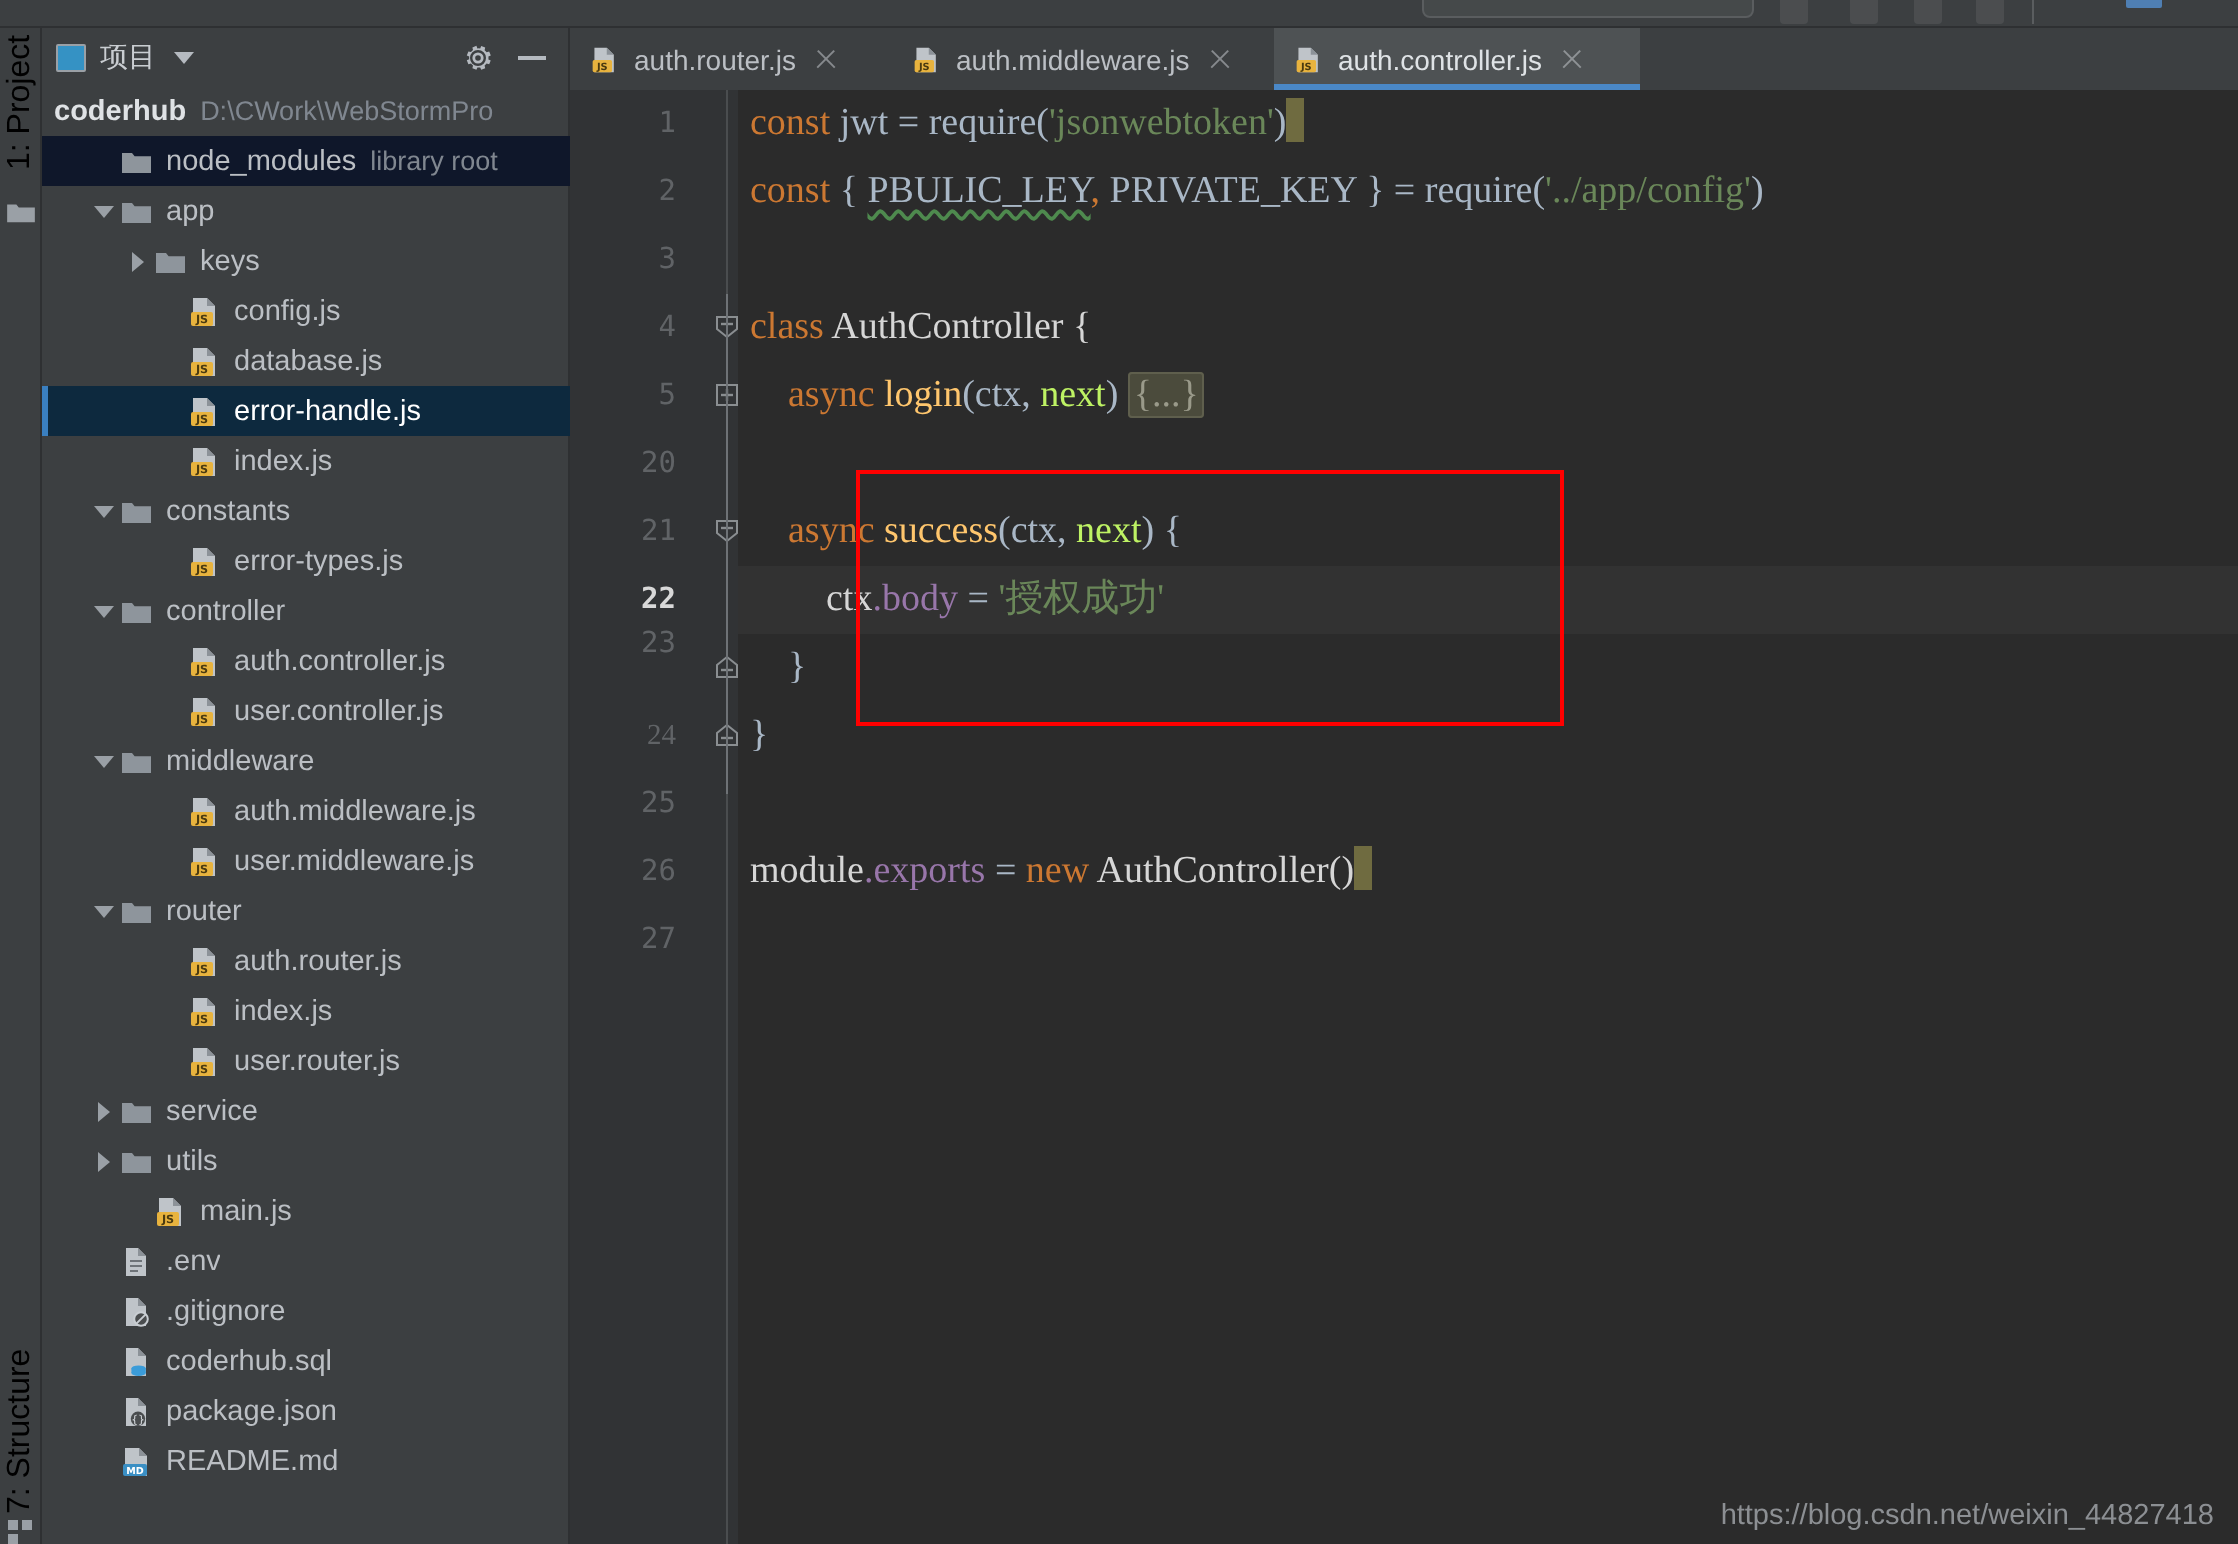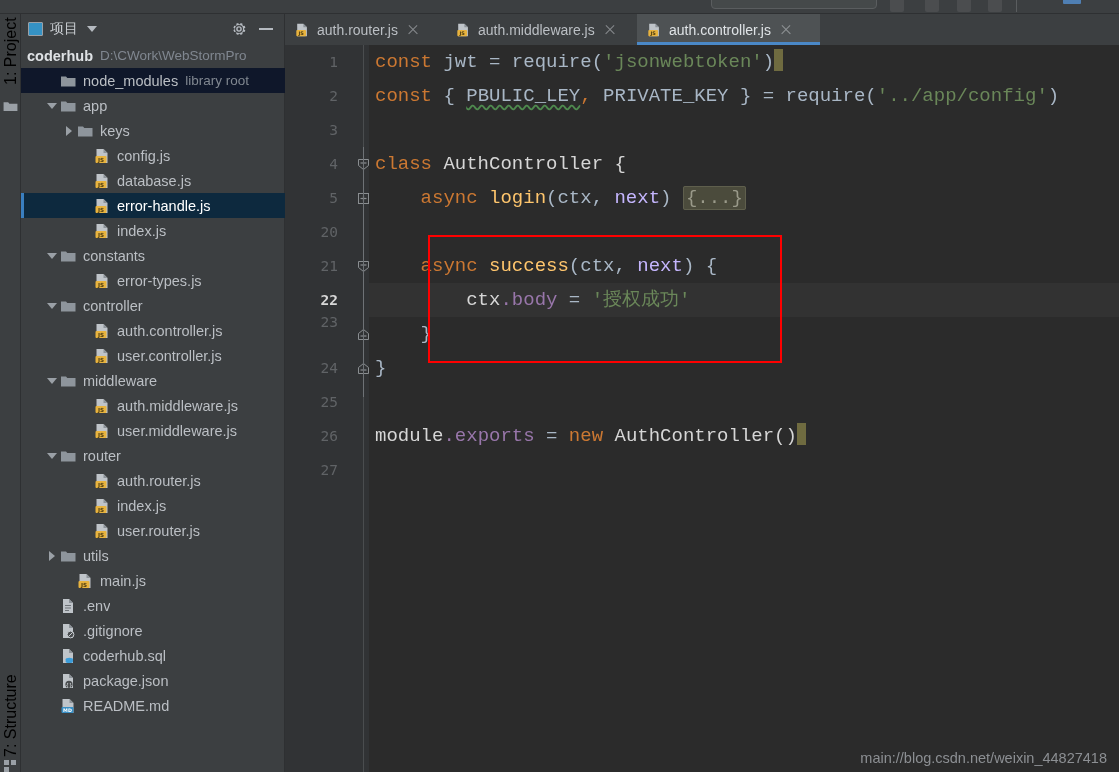--- a/index.html
+++ b/index.html
@@ -150,30 +150,30 @@
   }
   .fold {
     position: absolute; left: 72px; width: 13px; height: 13px;
   }
   .codearea {
     position: absolute; left: 84px; top: 0; right: 0; bottom: 0;
     overflow: hidden;
   }
   .cline {
     position: absolute; left: 0; right: 0; height: 34px; line-height: 34px;
-    font-family: Liberation Mono, monospace; font-size: 19px;
+    font-family: Liberation Serif, serif; font-size: 19px;
     color: #a9b7c6; white-space: pre;
     padding-left: 6px;
   }
   .cline.cur { background: #323232; }
   .kw      { color: #cc7832; }
   .fn      { color: #ffc66d; }
   .str     { color: #6a8759; }
   .prop    { color: #9876aa; }
-  .unused  { color: #c4b5fd; }
+  .unused  { color: #bef264; }
   .plain   { color: #a9b7c6; }
   .ident   { color: #d6d6d6; }
   .typo    {
     color: #a9b7c6;
     text-decoration: underline wavy #4e8a4e;
     text-underline-offset: 3px;
   }
   .folded {
     background: #4b4b3c; color: #9a9a8a; border: 1px solid #5f5f4d;
     border-radius: 2px; padding: 0 2px;
@@ -428,20 +428,28 @@
         <div class="row">
           <div style="width:57px;flex:0 0 auto"></div>
           <div class="twisty"></div>
           <svg class="ico" viewBox="0 0 17 16">
             <path d="M2.5 1h7l4 4v10h-11z" fill="#bfc4c9"></path>
             <path d="M9.5 1l4 4h-4z" fill="#8c9298"></path>
             <rect x="1.5" y="8" width="11" height="7" rx="1" fill="#e8b33e"></rect>
             <text x="7" y="13.6" font-size="5.6" font-family="DejaVu Sans, sans-serif" font-weight="bold" fill="#4a3a10" text-anchor="middle">JS</text>
           </svg>
           <span class="lbl">user.router.js</span>
+        </div>
+        <div class="row">
+          <div style="width:23px;flex:0 0 auto"></div>
+          <div class="twisty right"></div>
+          <svg class="ico" viewBox="0 0 17 16">
+            <path d="M1 3.5h5l1.3 1.6h8.2v8.4H1z" fill="#8e959c"></path>
+          </svg>
+          <span class="lbl">service</span>
         </div>
         <div class="row">
           <div style="width:23px;flex:0 0 auto"></div>
           <div class="twisty right"></div>
           <svg class="ico" viewBox="0 0 17 16">
             <path d="M1 3.5h5l1.3 1.6h8.2v8.4H1z" fill="#8e959c"></path>
           </svg>
           <span class="lbl">utils</span>
         </div>
         <div class="row">
@@ -571,21 +579,21 @@
         <div class="fold" style="top: 214px;"><svg viewBox="0 0 13 13" width="13" height="13">
             <path d="M1.5 1.5h10v6l-5 4-5-4z" fill="none" stroke="#8a8e91" stroke-width="1"></path>
             <line x1="3.5" y1="5" x2="9.5" y2="5" stroke="#8a8e91" stroke-width="1.2"></line>
           </svg></div>
         <div class="gutter-line cur" style="top: 238px;">22</div>
         <div class="gutter-line" style="top: 260px;">23</div>
         <div class="fold" style="top: 282px;"><svg viewBox="0 0 13 13" width="13" height="13">
             <path d="M1.5 11.5v-6l5-4 5 4v6z" fill="none" stroke="#8a8e91" stroke-width="1"></path>
             <line x1="3.5" y1="8" x2="9.5" y2="8" stroke="#8a8e91" stroke-width="1.2"></line>
           </svg></div>
-        <div class="gutter-line" style="top: 306px;">24</div>
+        <div class="gutter-line" style="top: 306px; font-family: Liberation Serif, serif;">24</div>
         <div class="fold" style="top: 316px;"><svg viewBox="0 0 13 13" width="13" height="13">
             <path d="M1.5 11.5v-6l5-4 5 4v6z" fill="none" stroke="#8a8e91" stroke-width="1"></path>
             <line x1="3.5" y1="8" x2="9.5" y2="8" stroke="#8a8e91" stroke-width="1.2"></line>
           </svg></div>
         <div class="gutter-line" style="top: 340px;">25</div>
         <div class="gutter-line" style="top: 374px;">26</div>
         <div class="gutter-line" style="top: 408px;">27</div>
         <div style="position: absolute; left: 78px; top: 102px; width: 1px; height: 250px; background: rgb(110, 114, 118);"></div>
       </div>
 
@@ -616,16 +624,16 @@
       <div class="cline" style="top:340px"></div>
 
       <div class="cline" style="top:374px"><span class="ident">module</span><span class="prop">.exports</span><span class="plain"> = </span><span class="kw">new</span><span class="ident"> AuthController()</span><span class="caret"></span></div>
 
       <div class="cline" style="top:408px"></div>
 
     </div>
 
     <div class="redbox" id="redbox" style="left: 143px; top: 190px; width: 354px; height: 128px; border-color: rgb(255, 0, 0);"></div>
 
-    <div class="watermark">main://blog.csdn.net/weixin_44827418</div>
+    <div class="watermark">https://blog.csdn.net/weixin_44827418</div>
   </div>
 
 </div>
 
 </body></html>

